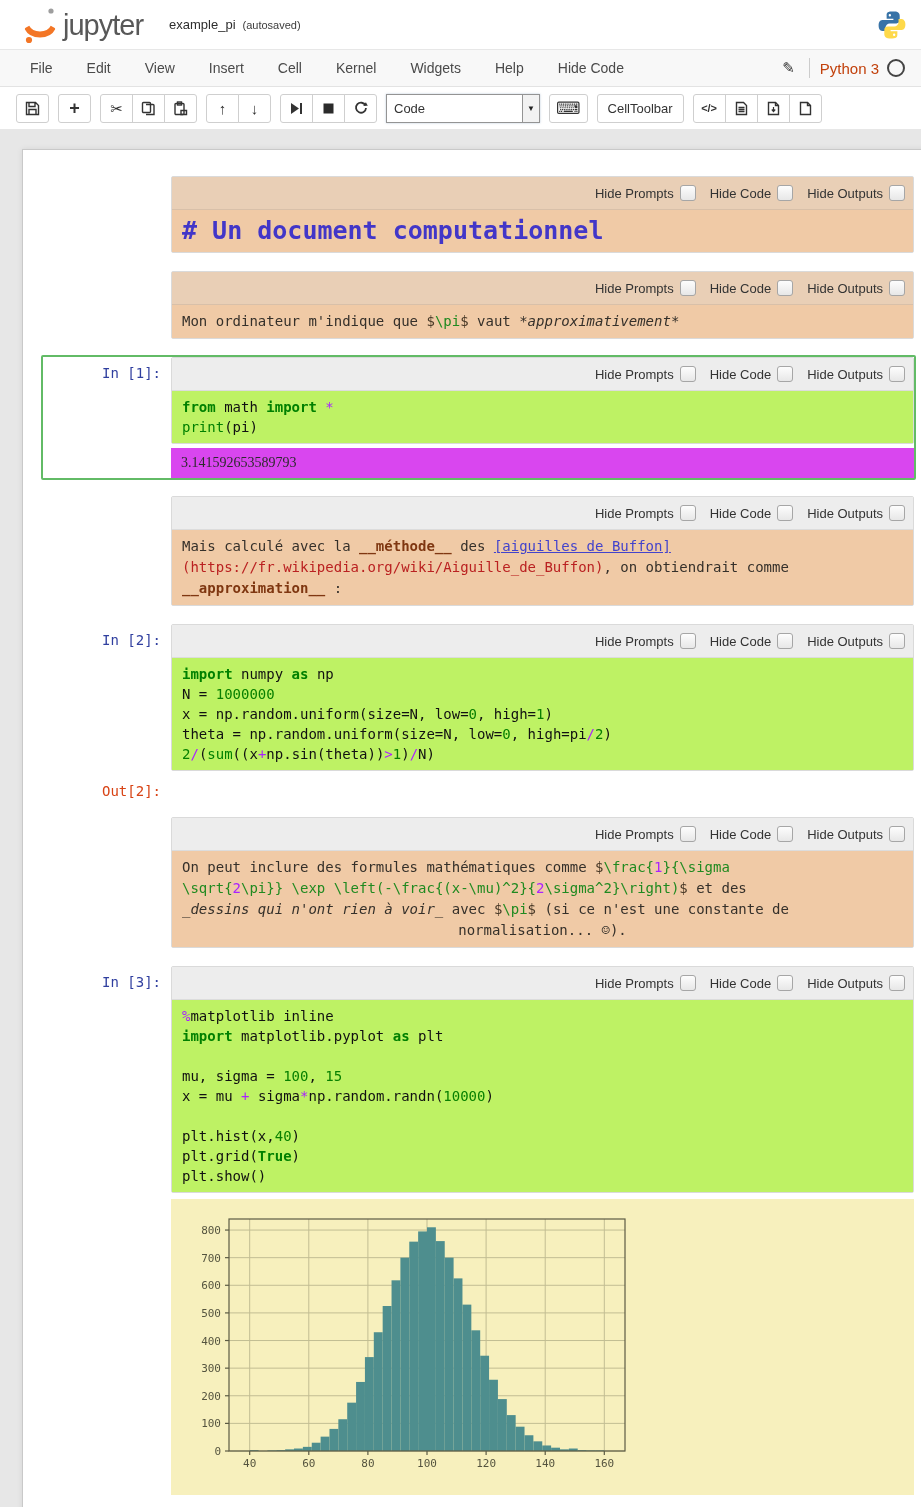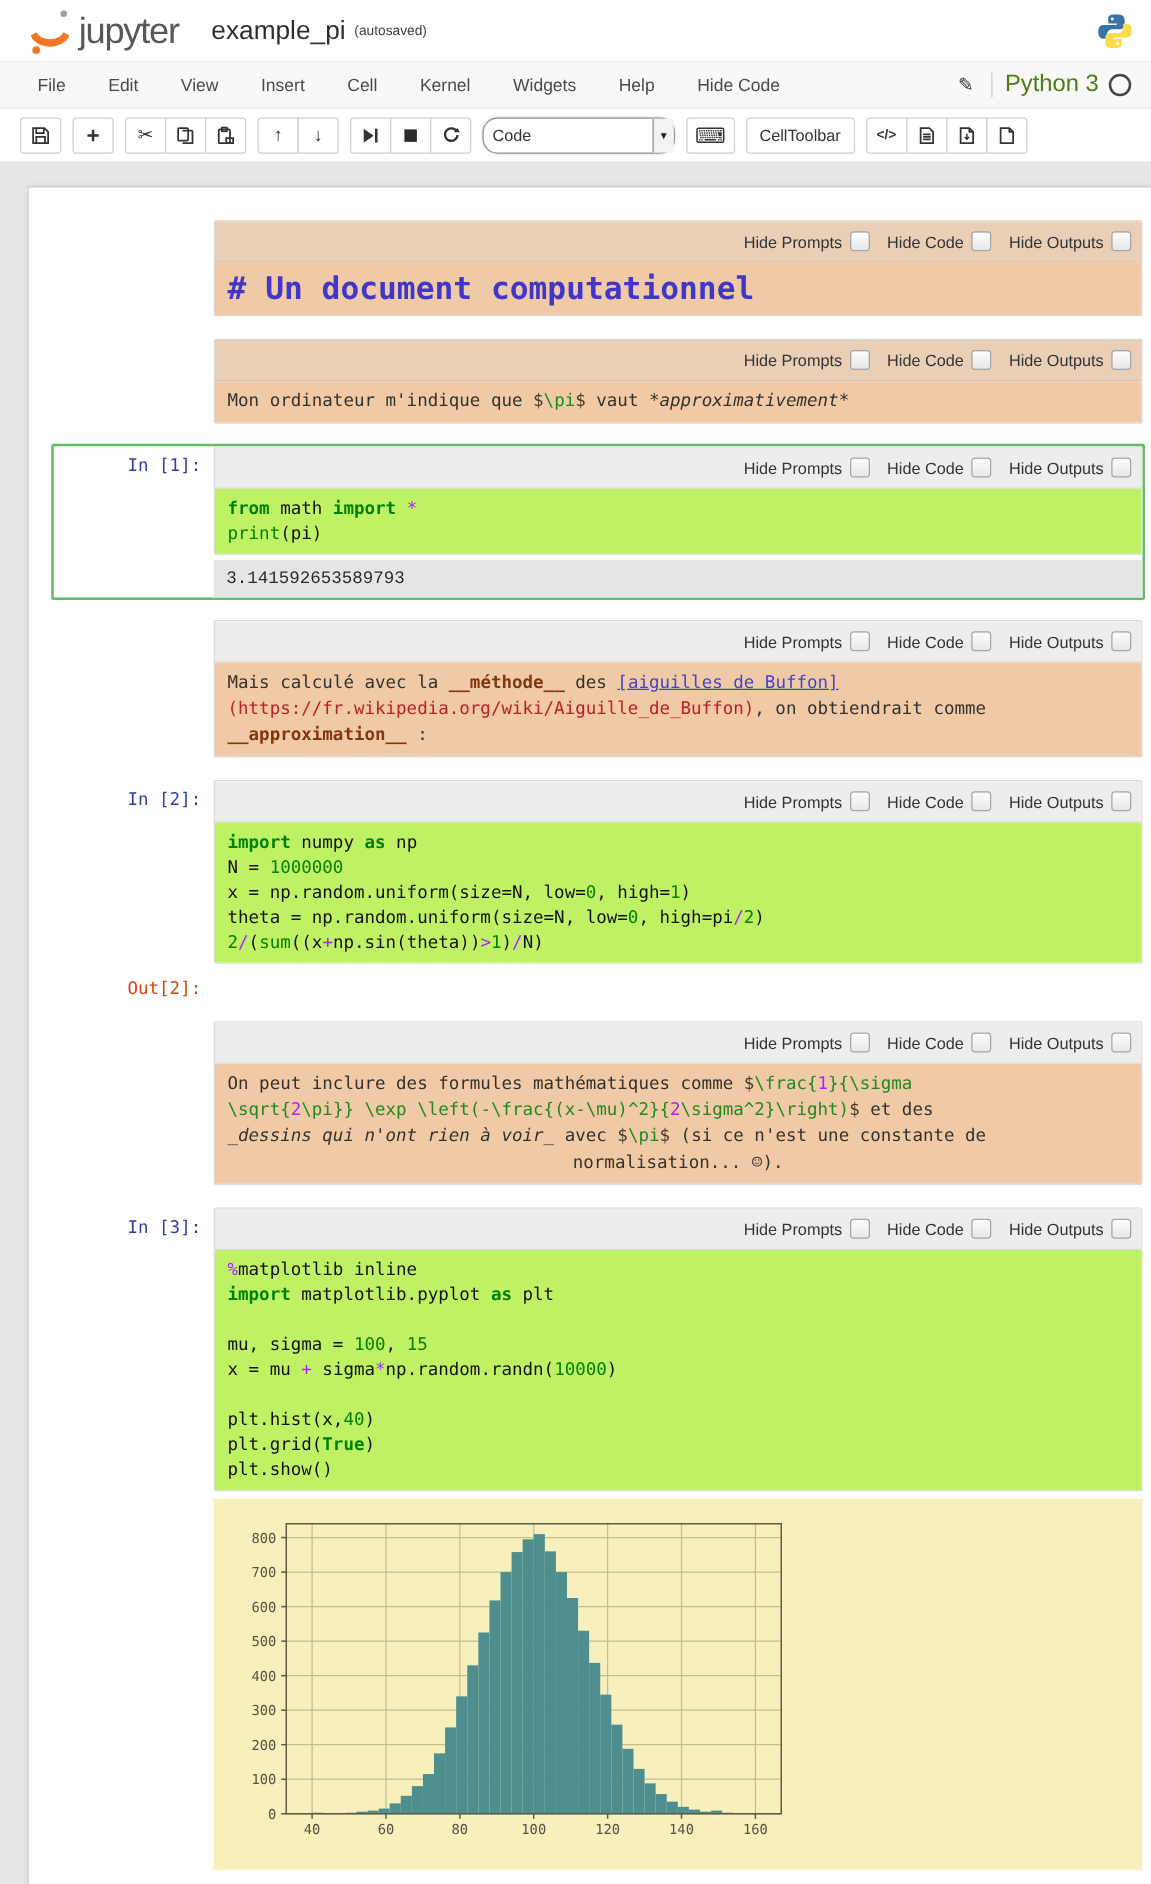--- a/index.html
+++ b/index.html
@@ -2,41 +2,41 @@
 <html><head>
 <meta charset="utf-8">
 <style>
   html,body{margin:0;padding:0;}
   body{width:921px;background:#e7e7e7;font-family:"Liberation Sans",sans-serif;color:#333;}
 
   
   #app-header{background:#fff;height:49px;display:flex;align-items:center;padding:0 14px 0 22px;border-bottom:1px solid #e7e7e7;}
   #logo{display:flex;align-items:flex-start;cursor:pointer;}
   #logo-text{font-size:29px;color:#585858;letter-spacing:-1px;margin-left:5px;line-height:40px;}
-  #nb-title{font-size:21px;color:#2d2d2d;margin-left:26px;cursor:pointer;}
+  #nb-title{font-size:13px;color:#2d2d2d;margin-left:26px;cursor:pointer;}
   #autosave{font-size:11px;color:#3c3c3c;margin-left:7px;}
   #spacer{flex:1}
   
   #menubar{background:#f8f8f8;border-bottom:1px solid #e3e3e3;height:36px;display:flex;align-items:center;padding:0 16px 0 28px;}
   .menu-item{font-size:14px;color:#4a4a4a;padding:0 2px;margin-right:30px;cursor:pointer;}
   #menubar-right{margin-left:auto;display:flex;align-items:center;}
   #edit-ind{font-size:15px;color:#333;margin-right:14px;cursor:pointer;}
   #kernel-sep{width:1px;height:20px;background:#ccc;margin-right:10px;}
-  #kernel-name{font-size:19px;color:#4d7c0f;margin-right:8px;}
+  #kernel-name{font-size:15px;color:#c2410c;margin-right:8px;}
   #kernel-ind{width:14px;height:14px;border:2px solid #444;border-radius:50%;}
   
   #toolbar{background:#fff;height:42px;display:flex;align-items:center;padding:0 16px;}
   .btn-group{display:flex;margin-right:9px;}
   .tbtn{min-width:33px;height:29px;background:#fff;border:1px solid #cfcfcf;display:flex;align-items:center;justify-content:center;cursor:pointer;font-size:14px;color:#333;box-sizing:border-box;padding:0 6px;}
   .btn-group .tbtn + .tbtn{margin-left:-1px;}
   .btn-group .tbtn:first-child{border-radius:3px 0 0 3px;}
   .btn-group .tbtn:last-child{border-radius:0 3px 3px 0;}
   .btn-group .tbtn:only-child{border-radius:3px;}
   .glyph{font-size:15px;line-height:1;}
-  #cell-type-select{width:152px;height:27px;border:1px solid #949494;border-radius:12px;background:#fff;display:flex;align-items:center;margin-right:9px;cursor:pointer;box-shadow:0 0 2px rgba(120,150,180,.5);}
+  #cell-type-select{width:152px;height:27px;border:1px solid #949494;border-radius:0;background:#fff;display:flex;align-items:center;margin-right:9px;cursor:pointer;box-shadow:0 0 2px rgba(120,150,180,.5);}
   #cell-type-select .val{flex:1;font-size:13px;color:#333;padding-left:7px;}
   #cell-type-select .arrow-box{width:16px;height:100%;border-left:1px solid #949494;display:flex;align-items:center;justify-content:center;background:#f2f2f2;}
   #cell-type-select .arrow-box span{font-size:8px;color:#222;}
   .tbtn.wide{padding:0 10px;font-size:13px;}
   
   #site{padding:20px 0 0 0;}
   #notebook-container{width:875px;margin:0 auto 0 22px;background:#fff;border:1px solid #c9c9c9;box-shadow:0 0 6px rgba(0,0,0,.08);padding:24px 17px 36px 18px;box-sizing:content-box;min-height:1250px;}
   .cell{display:block;border:2px solid transparent;border-radius:2px;margin-bottom:14px;}
   .cell.selected{border-color:#62bb66;}
   .cellrow{display:flex;}
@@ -46,21 +46,21 @@
   .cellmain{flex:1;min-width:0;}
   .cellbox{border:1px solid #dadada;border-radius:2px;}
   .celltoolbar{height:32px;display:flex;align-items:center;justify-content:flex-end;padding-right:8px;font-size:13px;color:#333;border-bottom:1px solid rgba(0,0,0,0.07);}
   .celltoolbar.gray{background:#ededed;}
   .celltoolbar.orange{background:#e9cfb6;}
   .ct-label{margin-left:14px;}
   .cb{width:14px;height:14px;border:1px solid #a6a6a6;border-radius:3px;background:linear-gradient(#fdfdfd,#e7e7e7);margin-left:6px;cursor:pointer;display:inline-block;}
   .mdbody{background:#f0caa6;padding:6px 10px;font-family:"DejaVu Sans Mono",monospace;font-size:14px;line-height:21px;color:#35302a;cursor:text;}
   .codebody{background:#bef264;padding:6px 10px;font-family:"DejaVu Sans Mono",monospace;font-size:14px;line-height:20px;color:#111;cursor:text;white-space:pre;}
   .outrow{margin-top:4px;}
-  .outbox{background:#e5e5e5;padding:5px 10px;font-family:Liberation Mono, monospace;font-size:14px;line-height:20px;color:#2b2b2b;}
+  .outbox{background:#d946ef;padding:5px 10px;font-family:Liberation Serif, serif;font-size:14px;line-height:20px;color:#2b2b2b;}
   .chartbox{background:#f7f0bd;padding:10px 6px;margin-top:6px;}
   
   .tk-kw{color:#008000;font-weight:bold;}
   .tk-bi{color:#008000;}
   .tk-num{color:#088000;}
   .tk-op{color:#aa22ff;}
   .tk-t{}
   .tk-h1{color:#4236c8;font-weight:bold;font-size:25px;line-height:30px;}
   .tk-em{font-style:italic;}
   .tk-strong{font-weight:bold;color:#7f3711;}

